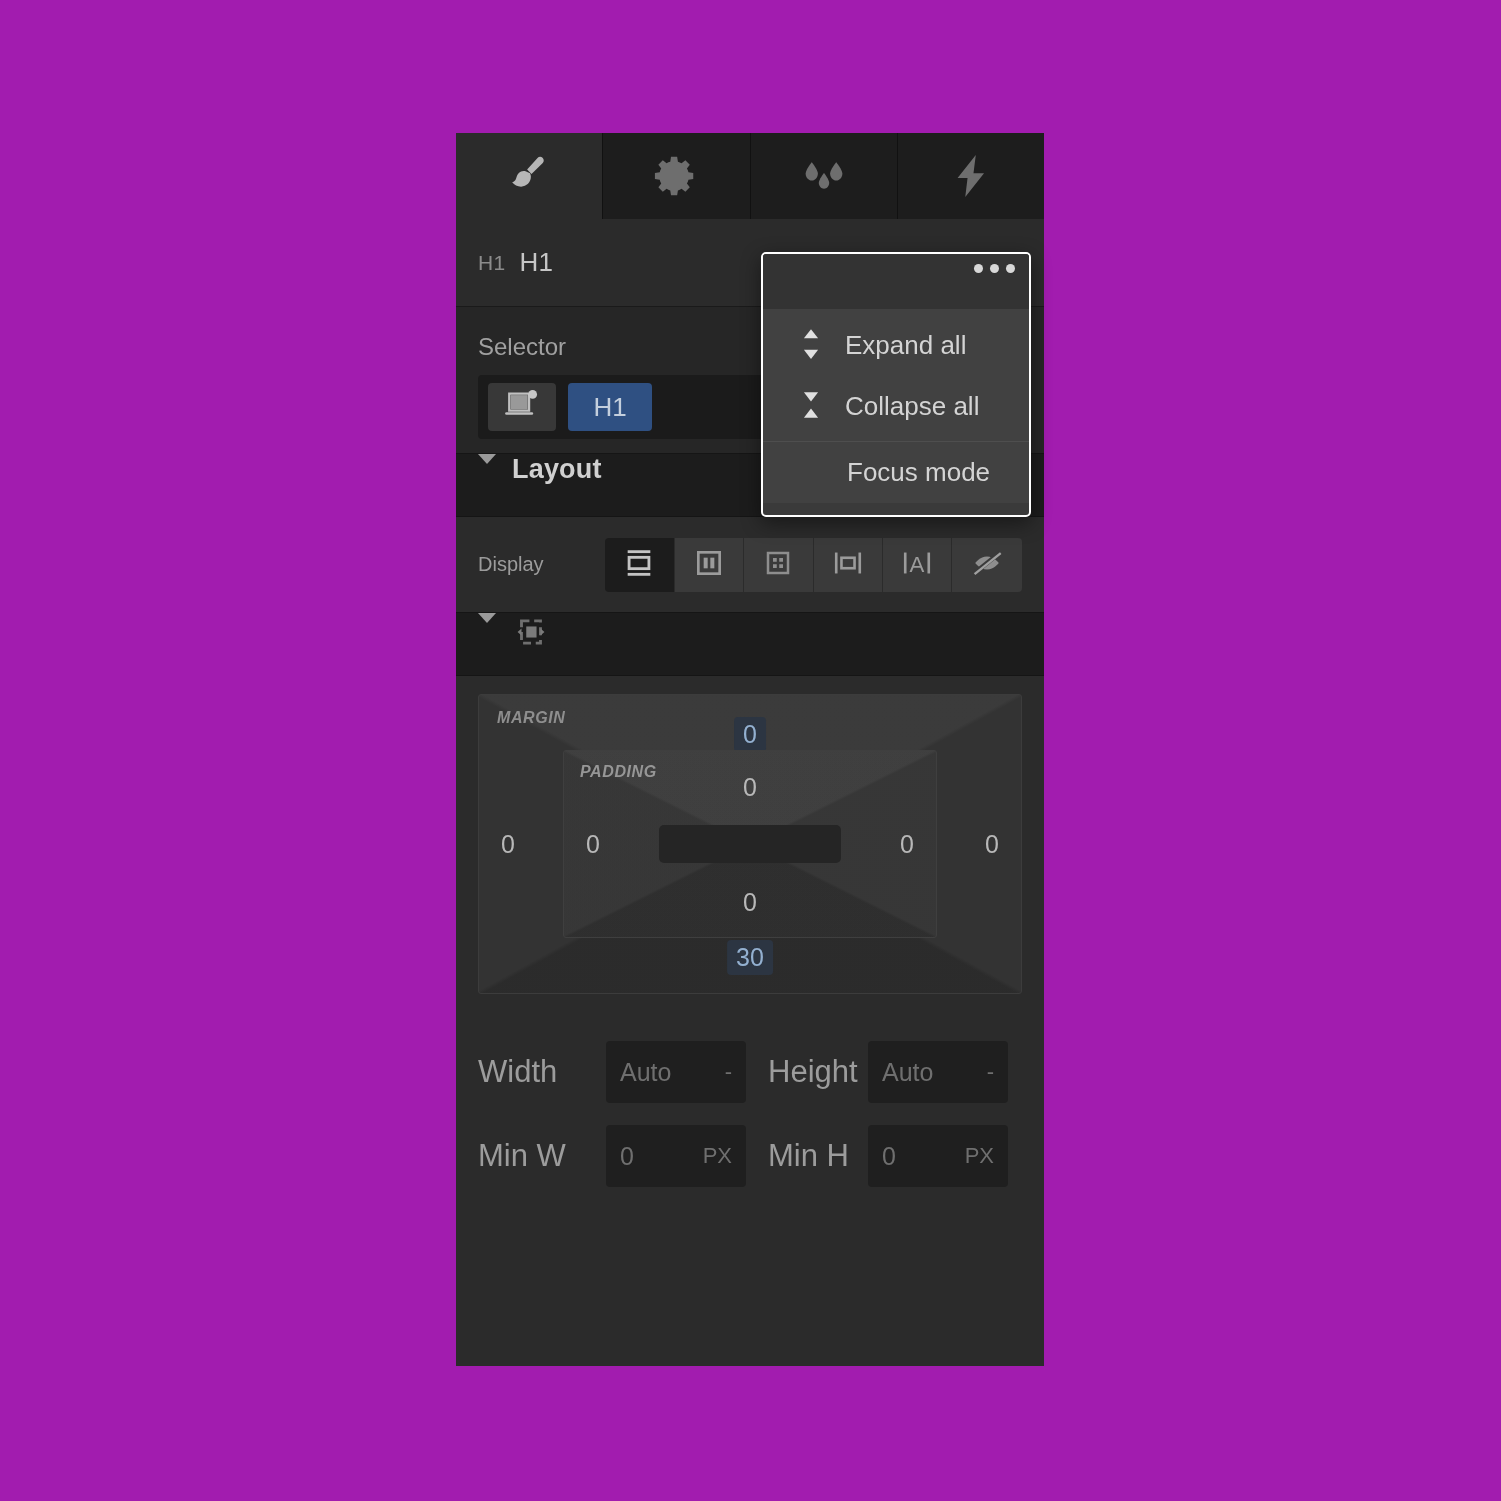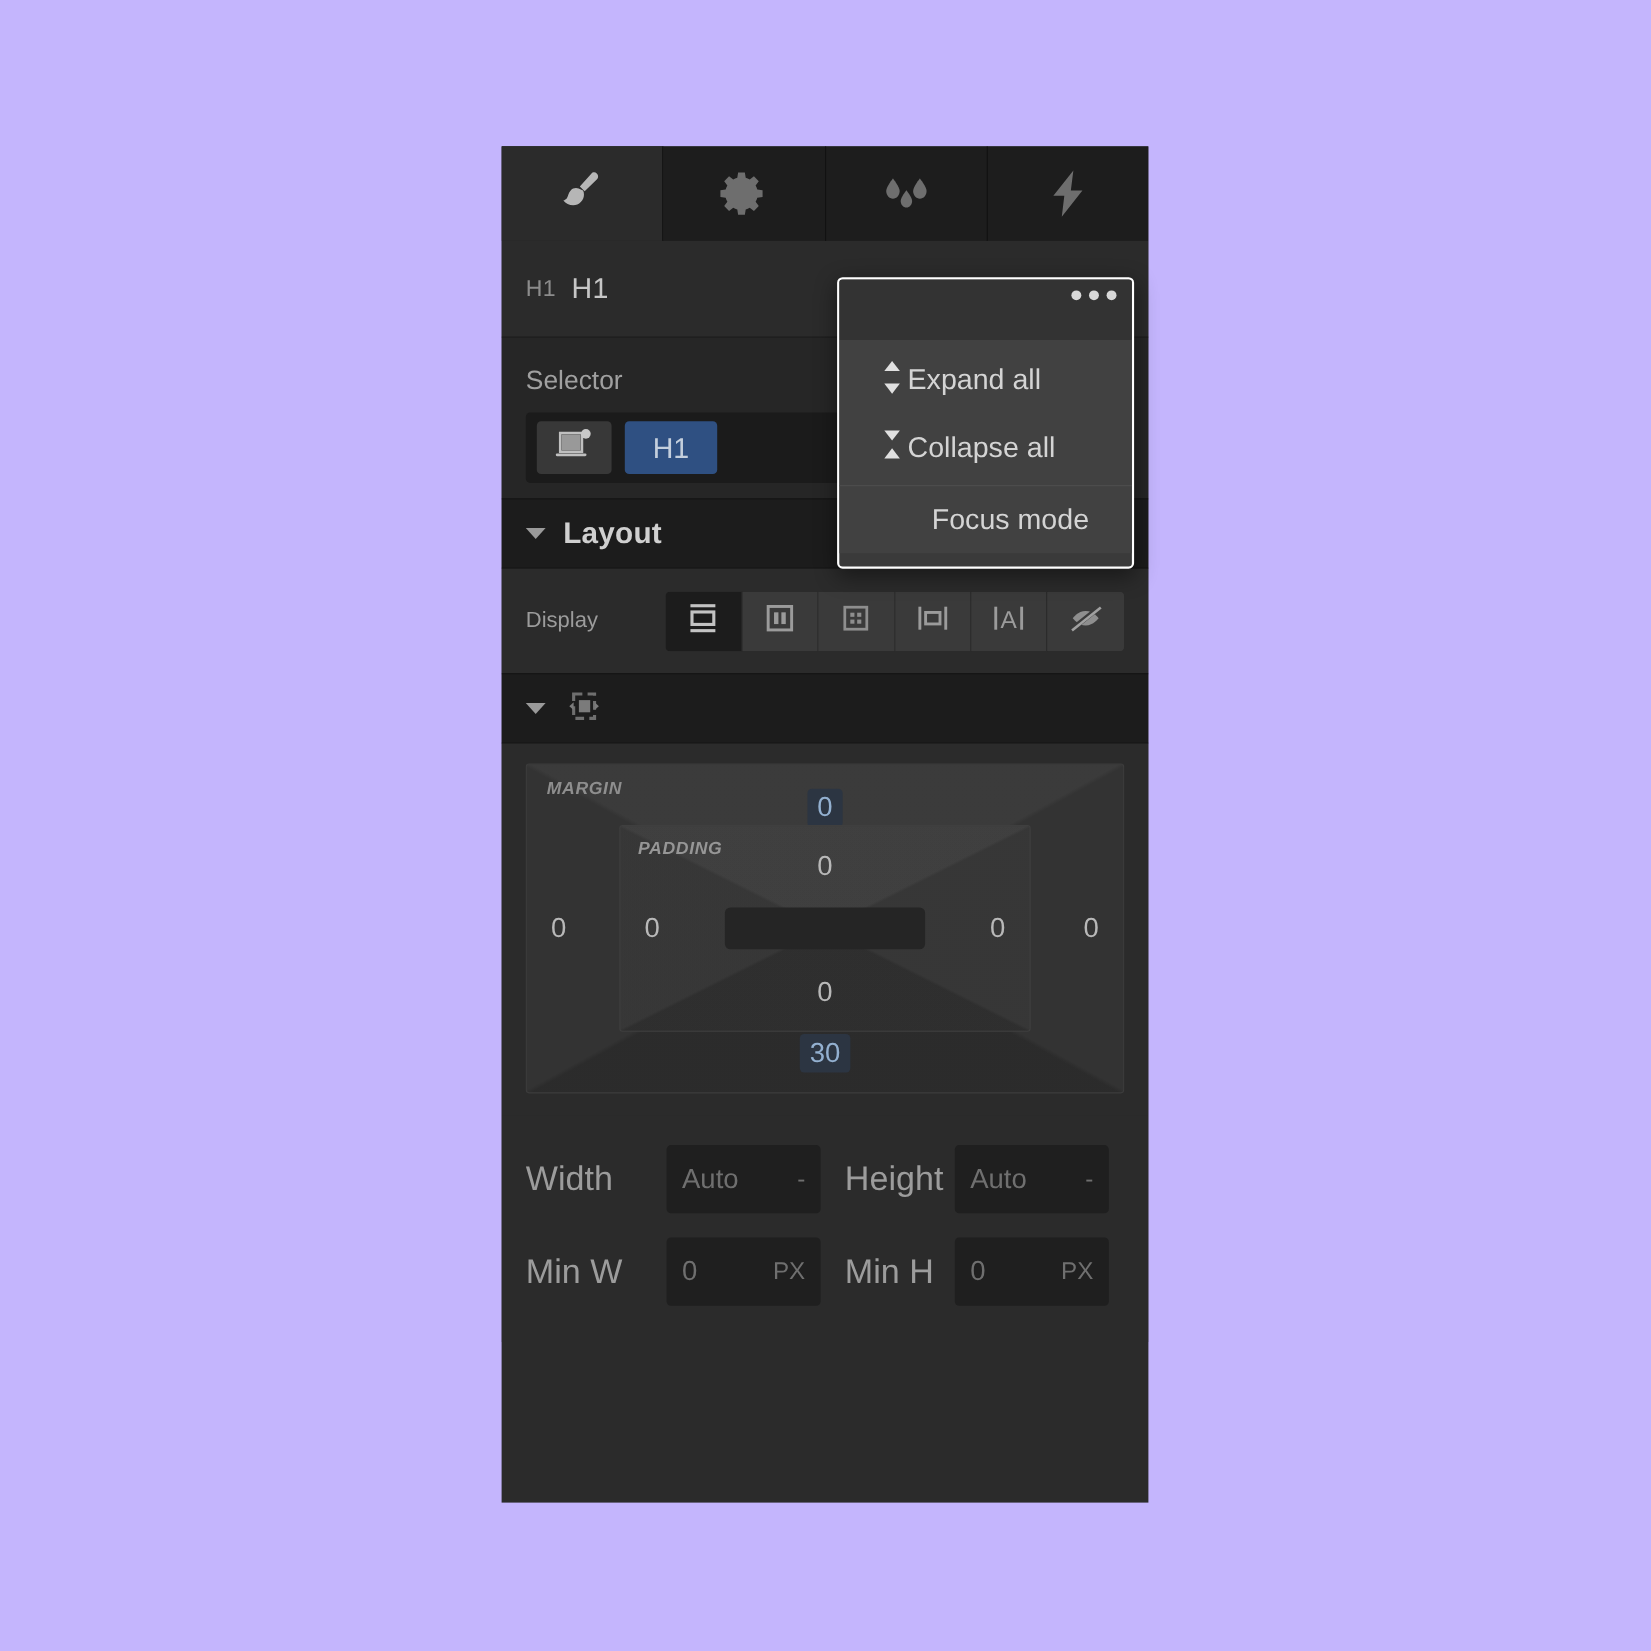--- a/index.html
+++ b/index.html
@@ -8,21 +8,21 @@
     background: #f4f6f8;
     width: 1501px;
     height: 1501px;
     font-family: "Liberation Sans", sans-serif;
     overflow: hidden;
   }
   #stage {
     position: relative;
     width: 1501px;
     height: 1501px;
-    background: #c4b5fd;
+    background: #a21caf;
   }
 
   
   .panel {
     position: absolute;
     left: 456px;
     top: 133px;
     width: 588px;
     height: 1233px;
     background: #2b2b2b;
@@ -116,21 +116,21 @@
     font-size: 23px;
     padding-top: 16px;
     white-space: nowrap;
   }
 
   
   .section-head {
     height: 64px;
     background: #1c1c1c;
     display: flex;
-    align-items: center;
+    align-items: flex-start;
     padding: 0 22px;
     border-top: 1px solid #151515;
     border-bottom: 1px solid #151515;
     box-sizing: border-box;
   }
   .caret {
     width: 0; height: 0;
     border-left: 9px solid transparent;
     border-right: 9px solid transparent;
     border-top: 10px solid #9a9a9a;
@@ -309,20 +309,21 @@
     background: #d8d8d8;
     border-radius: 50%;
     display: block;
   }
   .menu-list { background: #414141; padding: 6px 0 0 0; }
   .menu-item {
     display: flex;
     align-items: center;
     height: 61px;
     padding-left: 34px;
+    gap: 20px;
   }
   .menu-item .mi-label {
     color: #d4d4d4;
     font-size: 26px;
   }
   .menu-sep {
     height: 1px;
     background: #4e4e4e;
     margin: 4px 0 0 0;
   }

